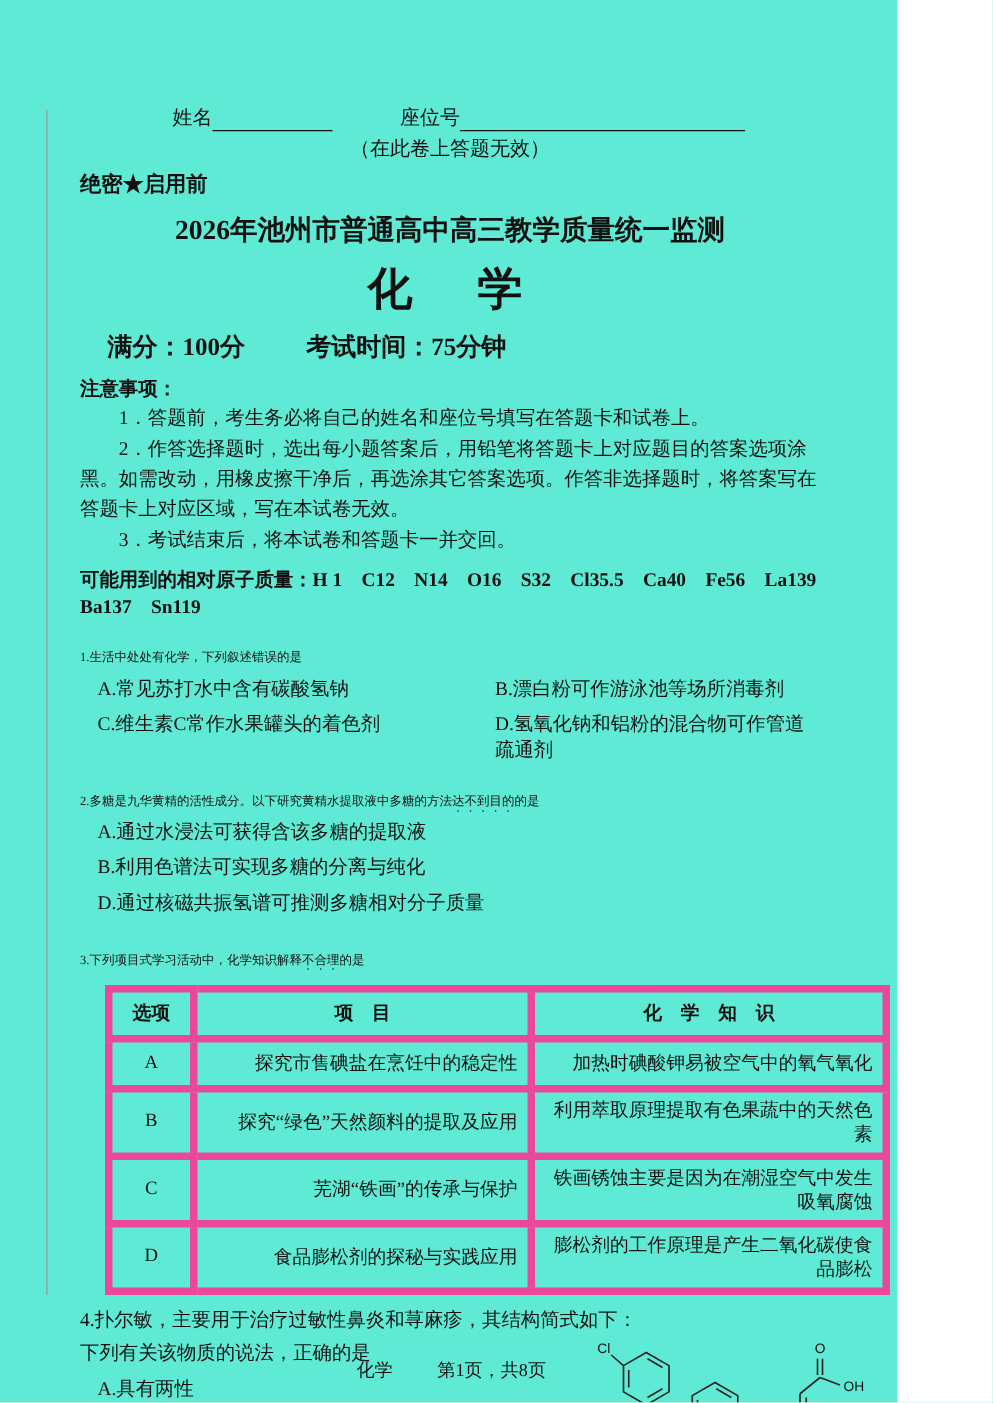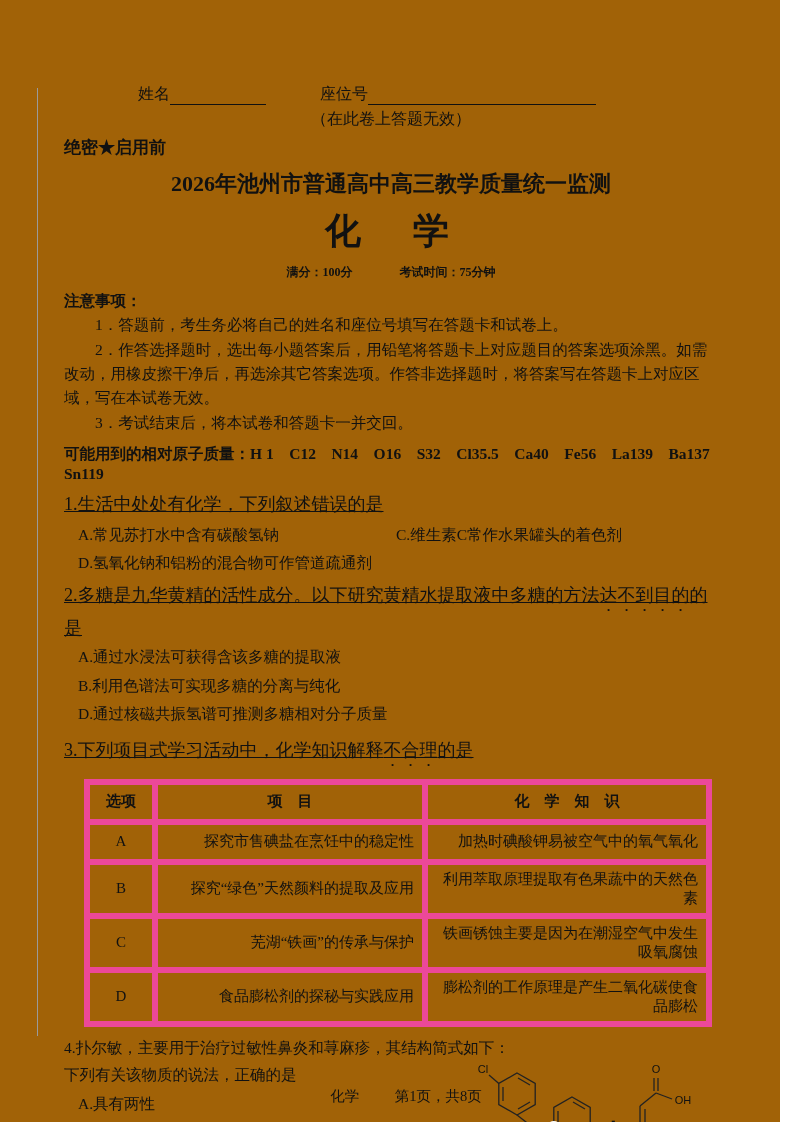--- a/index.html
+++ b/index.html
@@ -1,60 +1,60 @@
 <!DOCTYPE html>
 <html><head>
 <meta charset="utf-8">
 <style>
   html,body{margin:0;padding:0;background:#ffffff;}
   .page{
     position:relative;
-    width:780px;height:1122px;
-    background:#a16207;
+    width:718px;height:1122px;
+    background:#5eead4;
     color:#111;
     font-family:"Liberation Serif","DejaVu Serif",serif;
     box-sizing:border-box;
     padding:84px 62px 0 64px;
     overflow:hidden;
   }
   .scan-line{position:absolute;left:37px;top:88px;width:1px;height:948px;background:#9a9a9a;}
   .name-row{margin-left:74px;font-size:16px;display:flex;align-items:flex-end;}
   .blank{display:inline-block;border-bottom:1.5px solid #111;height:17px;}
   .blank.name{width:96px;margin-right:54px;}
   .blank.seat{width:228px;}
   .invalid-note{text-align:center;font-size:16px;margin-top:4px;}
   .secret{font-weight:bold;font-size:17px;margin-top:6px;}
   .title{font-weight:bold;font-size:22px;text-align:center;margin-top:10px;}
   .subject{font-weight:bold;font-size:36px;text-align:center;letter-spacing:8px;margin-top:8px;}
-  .score-row{text-align:center;font-weight:bold;font-size:12px;margin-top:8px;}
+  .score-row{font-weight:bold;font-size:20px;margin-top:8px;}
   .score-row span{margin:0 22px;}
   .notice-heading{font-weight:bold;font-size:15.5px;margin-top:10px;}
   .para{font-size:15.5px;line-height:1.55;text-indent:2em;margin:1px 0;}
   .masses{font-weight:bold;font-size:15.5px;margin-top:9px;}
   .section-head{font-weight:bold;font-size:15.5px;line-height:1.55;margin-top:7px;}
-  .stem{font-size:18px;margin-top:8px;line-height:1.55;text-decoration:underline;}
+  .stem{font-size:10px;margin-top:23px;line-height:1.55;}
   .emph{
     -webkit-text-emphasis:filled dot;text-emphasis:filled dot;
     -webkit-text-emphasis-position:under right;text-emphasis-position:under right;
   }
   .opts-grid{display:grid;grid-template-columns:318px 1fr;row-gap:7px;padding-left:14px;margin-top:6px;font-size:15.5px;}
   .opt-line{font-size:15.5px;padding-left:14px;line-height:1.85;}
   table.q3{border-collapse:collapse;margin:9px 0 0 20px;width:628px;font-size:15px;}
   table.q3 th,table.q3 td{border:6px solid #ec4899;padding:5px 8px;height:24px;}
   table.q3 th{font-weight:bold;text-align:center;}
   table.q3 td{text-align:right;padding-left:12px;}
   table.q3 td.sel{text-align:center;width:46px;padding-left:8px;}
   table.q3 .col-proj{width:248px;}
   .q4-wrap{position:relative;margin-top:9px;height:196px;}
   .q4-wrap .l1{font-size:15.5px;line-height:1.6;}
   .q4-wrap .l2{font-size:15.5px;line-height:1.8;}
   .q4-wrap .lo{font-size:15.5px;line-height:1.95;margin-left:14px;}
   .structure{position:absolute;left:398px;top:0;}
   .structure text{font-family:"Liberation Sans","DejaVu Sans",sans-serif;fill:#111;}
-  .footer{position:absolute;left:16px;bottom:16px;width:100%;text-align:center;font-size:14.5px;}
+  .footer{position:absolute;left:2px;bottom:16px;width:100%;text-align:center;font-size:14.5px;}
   .footer span{margin:0 16px;}
 </style>
 </head>
 <body>
 
 <div class="page">
   <div class="scan-line"></div>
 
   <div class="name-row">
     <span>姓名</span>
@@ -80,20 +80,21 @@
   <div class="para">1．答题前，考生务必将自己的姓名和座位号填写在答题卡和试卷上。</div>
   <div class="para">2．作答选择题时，选出每小题答案后，用铅笔将答题卡上对应题目的答案选项涂黑。如需改动，用橡皮擦干净后，再选涂其它答案选项。作答非选择题时，将答案写在答题卡上对应区域，写在本试卷无效。</div>
   <div class="para">3．考试结束后，将本试卷和答题卡一并交回。</div>
 
   <div class="masses">可能用到的相对原子质量：H 1　C12　N14　O16　S32　Cl35.5　Ca40　Fe56　La139　Ba137　Sn119</div>
 
 
   <div class="stem">1.生活中处处有化学，下列叙述错误的是</div>
   <div class="opts-grid">
     <span>A.常见苏打水中含有碳酸氢钠</span>
+    <span>B.漂白粉可作游泳池等场所消毒剂</span>
     <span>C.维生素C常作水果罐头的着色剂</span>
     <span>D.氢氧化钠和铝粉的混合物可作管道疏通剂</span>
   </div>
 
   <div class="stem">
     <span>2.多糖是九华黄精的活性成分。以下研究黄精水提取液中多糖的方法</span><span class="emph">达不到目的</span><span>的是</span>
   </div>
   <div class="opt-line">A.通过水浸法可获得含该多糖的提取液</div>
   <div class="opt-line">B.利用色谱法可实现多糖的分离与纯化</div>
   <div class="opt-line">D.通过核磁共振氢谱可推测多糖相对分子质量</div>

